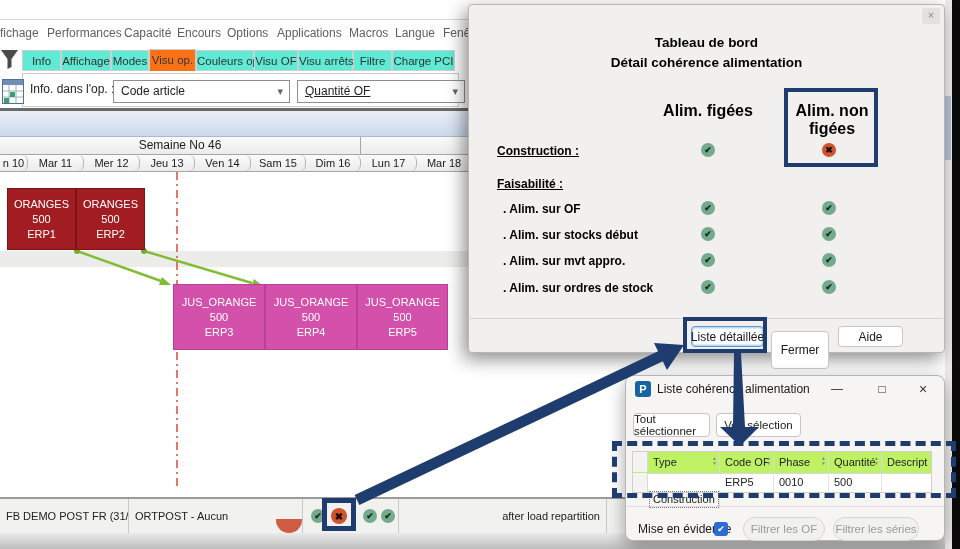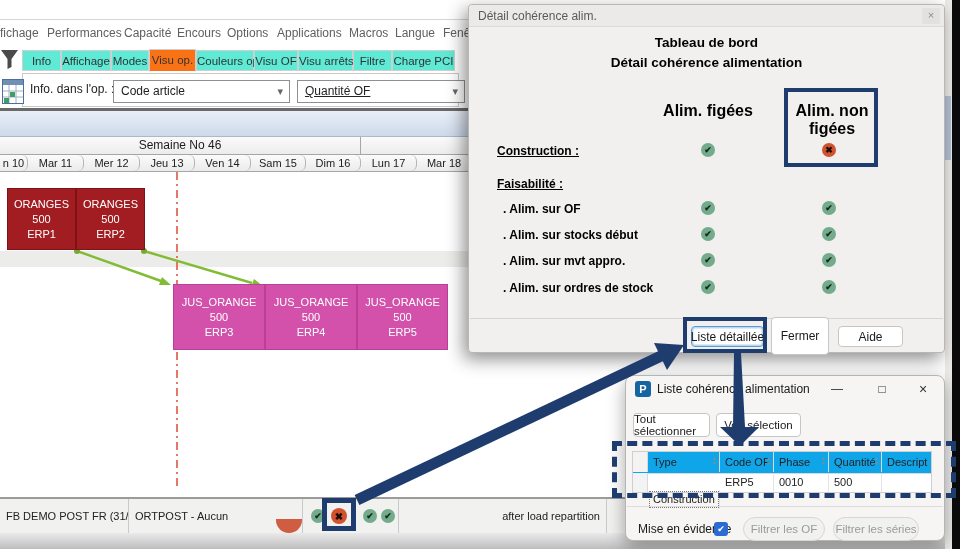--- a/index.html
+++ b/index.html
@@ -72,21 +72,21 @@
        box-shadow:0 6px 18px rgba(0,0,0,.35);z-index:20;box-sizing:border-box;}
   .lw-titlebar{position:absolute;left:0;top:0;right:0;height:26px;font-size:12px;color:#1a1a1a;}
   .lw-title{position:absolute;left:31px;top:6px;white-space:nowrap;}
   .pbadge{position:absolute;left:9px;top:5px;width:16px;height:16px;background:#1565a0;color:#fff;border-radius:3px;
        font-size:11px;font-weight:bold;text-align:center;line-height:16px;}
   .winctl{position:absolute;top:4px;width:22px;height:18px;text-align:center;line-height:18px;font-size:12px;color:#333;}
   .tbtn{position:absolute;top:37px;height:24px;background:#fff;border:1px solid #c6c6c6;border-radius:4px;
        font-size:11.5px;color:#1a1a1a;display:flex;align-items:center;justify-content:center;box-sizing:border-box;}
   .grid{position:absolute;left:6px;top:75px;width:300px;height:42px;background:#fff;border:1px solid #cfcfcf;
         box-sizing:border-box;font-size:11px;}
-  .g-hrow{position:absolute;left:0;top:0;right:0;height:21px;background:#0ea5e9;border-bottom:1px solid #d9d9d9;}
+  .g-hrow{position:absolute;left:0;top:0;right:0;height:21px;background:#bef264;border-bottom:1px solid #d9d9d9;}
   .g-hcell{position:absolute;top:0;height:20px;line-height:20px;padding-left:5px;border-right:1px solid #d9d9d9;
         box-sizing:border-box;color:#222;white-space:nowrap;overflow:hidden;}
   .sort{position:absolute;right:2px;top:4px;font-size:5px;line-height:5px;color:#8a8a8a;white-space:pre;}
   .sort::after{content:"▲\A▼";}
   .g-row{position:absolute;left:0;top:21px;right:0;height:20px;}
   .g-cell{position:absolute;top:0;height:19px;line-height:19px;padding-left:5px;border-right:1px solid #e4e4e4;
         box-sizing:border-box;color:#222;white-space:nowrap;overflow:hidden;}
   .selcol{background:#f3f3f3;border-right:1px solid #d9d9d9;}
   .dotted{outline:1px dotted #777;outline-offset:-2px;}
   .lw-footer-sep{position:absolute;left:1px;right:1px;top:130px;border-top:1px solid #ddd;}
@@ -227,21 +227,20 @@
     <div class="scell" style="left:607px;width:338px;"></div>
   </div>
   <div class="abs bottomstrip"></div>
   <div class="abs orangeblob"></div>
 
   <div class="abs sliver"></div>
   <div class="abs thumb"></div>
   <div class="abs blackedge"></div>
 
   <div class="abs dlg">
-    <div class="dlg-titlebar">Détail cohérence alim.</div>
     <div class="dlg-close">×</div>
     <div class="dlg-h" style="top:30px;">Tableau de bord</div>
     <div class="dlg-h" style="top:50px;">Détail cohérence alimentation</div>
 
     <div class="colhdr" style="left:179px;top:97px;width:120px;">Alim. figées</div>
     <div class="colhdr" style="left:305px;top:97px;width:116px;">Alim. non figées</div>
 
     <div class="rowlabel u" style="left:28px;top:139px;">Construction :</div>
     <span class="ic-check ic14" style="position:absolute;left:232px;top:138px;"></span>
     <span class="ic-cross ic14" style="position:absolute;left:353px;top:138px;"></span>
@@ -259,21 +258,21 @@
     <div class="rowlabel" style="left:34px;top:249px;">. Alim. sur mvt appro.</div>
     <span class="ic-check ic14" style="position:absolute;left:232px;top:248px;"></span>
     <span class="ic-check ic14" style="position:absolute;left:353px;top:248px;"></span>
 
     <div class="rowlabel" style="left:34px;top:276px;">. Alim. sur ordres de stock</div>
     <span class="ic-check ic14" style="position:absolute;left:232px;top:275px;"></span>
     <span class="ic-check ic14" style="position:absolute;left:353px;top:275px;"></span>
 
     <div class="dlg-sep"></div>
     <div class="btn focus" style="left:222px;top:321px;width:73px;height:21px;">Liste détaillée</div>
-    <div class="btn" style="left:302px;top:312px;width:58px;height:38px;">Fermer</div>
+    <div class="btn" style="left:302px;top:326px;width:58px;height:38px;">Fermer</div>
     <div class="btn" style="left:369px;top:321px;width:65px;height:21px;">Aide</div>
   </div>
 
   <div class="abs listwin">
     <div class="lw-titlebar">
       <span class="pbadge">P</span>
       <span class="lw-title">Liste cohérence alimentation</span>
       <span class="winctl" style="left:200px;">—</span>
       <span class="winctl" style="left:245px;">□</span>
       <span class="winctl" style="left:286px;font-size:14px;">×</span>

